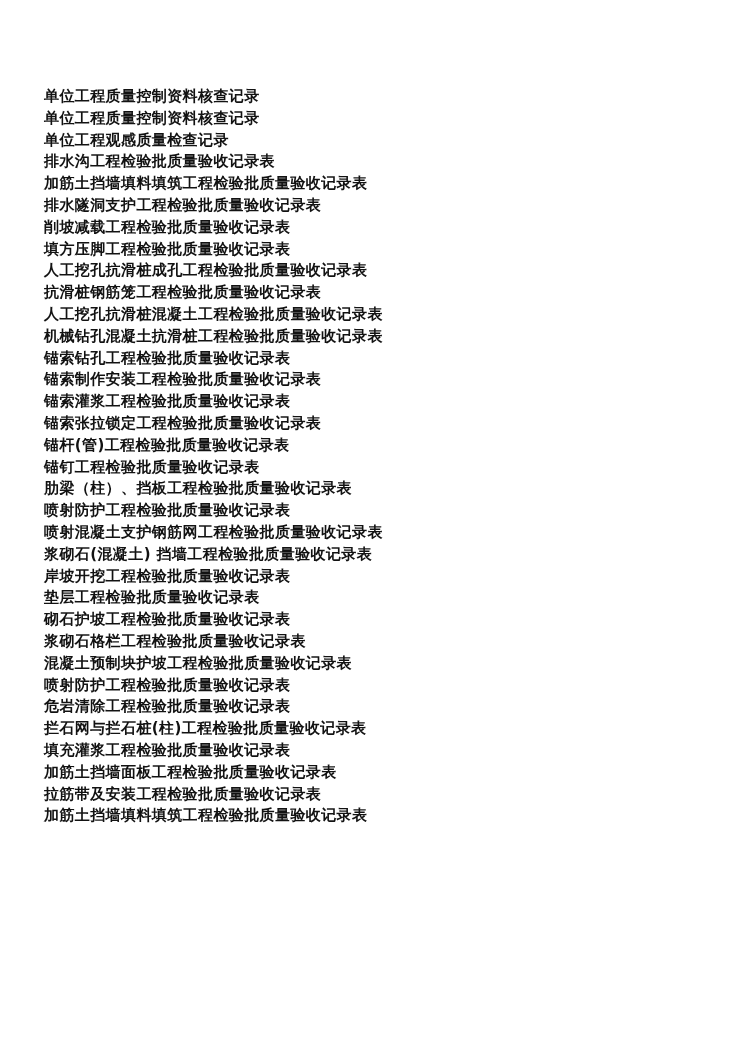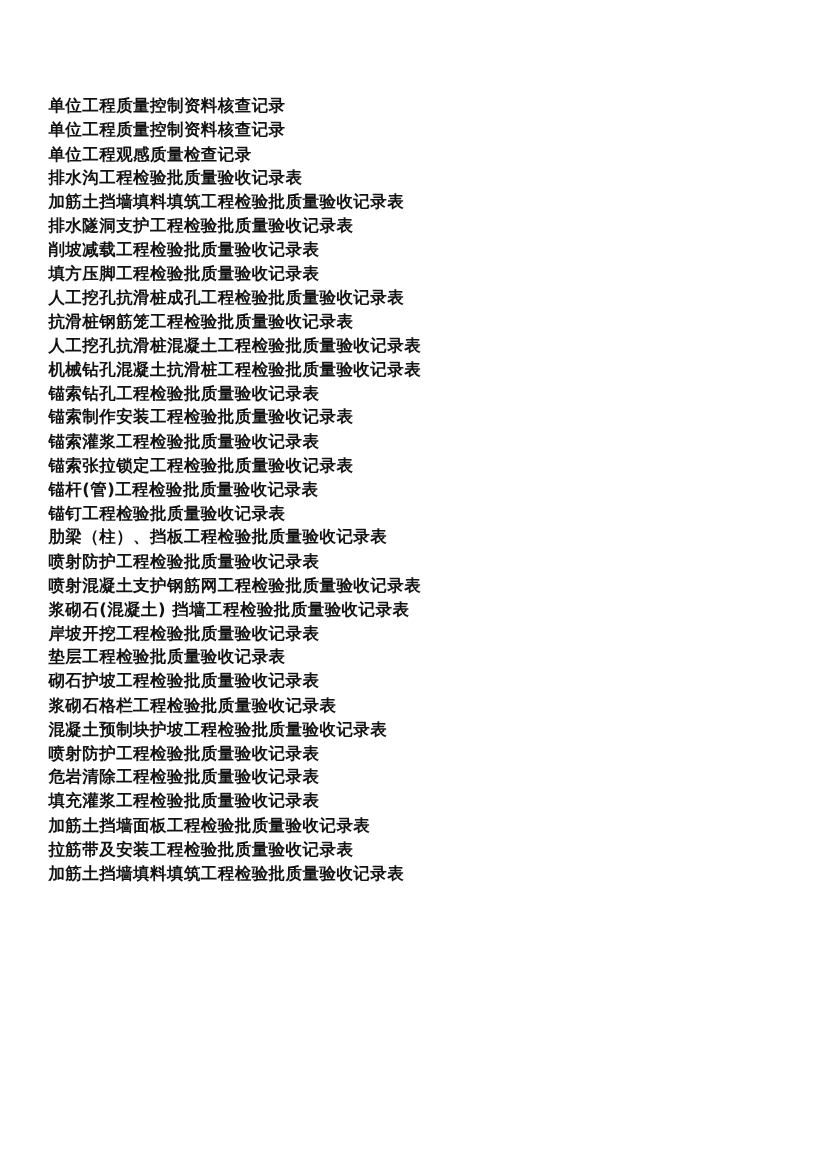--- a/index.html
+++ b/index.html
@@ -60,18 +60,19 @@
       <div class="doc-line">喷射防护工程检验批质量验收记录表</div>
       <div class="doc-line">喷射混凝土支护钢筋网工程检验批质量验收记录表</div>
       <div class="doc-line">浆砌石(混凝土) 挡墙工程检验批质量验收记录表</div>
       <div class="doc-line">岸坡开挖工程检验批质量验收记录表</div>
       <div class="doc-line">垫层工程检验批质量验收记录表</div>
       <div class="doc-line">砌石护坡工程检验批质量验收记录表</div>
       <div class="doc-line">浆砌石格栏工程检验批质量验收记录表</div>
       <div class="doc-line">混凝土预制块护坡工程检验批质量验收记录表</div>
       <div class="doc-line">喷射防护工程检验批质量验收记录表</div>
       <div class="doc-line">危岩清除工程检验批质量验收记录表</div>
+      <div class="doc-line">拦石网与拦石桩(柱)工程检验批质量验收记录表</div>
       <div class="doc-line">填充灌浆工程检验批质量验收记录表</div>
       <div class="doc-line">加筋土挡墙面板工程检验批质量验收记录表</div>
       <div class="doc-line">拉筋带及安装工程检验批质量验收记录表</div>
       <div class="doc-line">加筋土挡墙填料填筑工程检验批质量验收记录表</div>
     </div>
 </div>
 
 </body></html>

